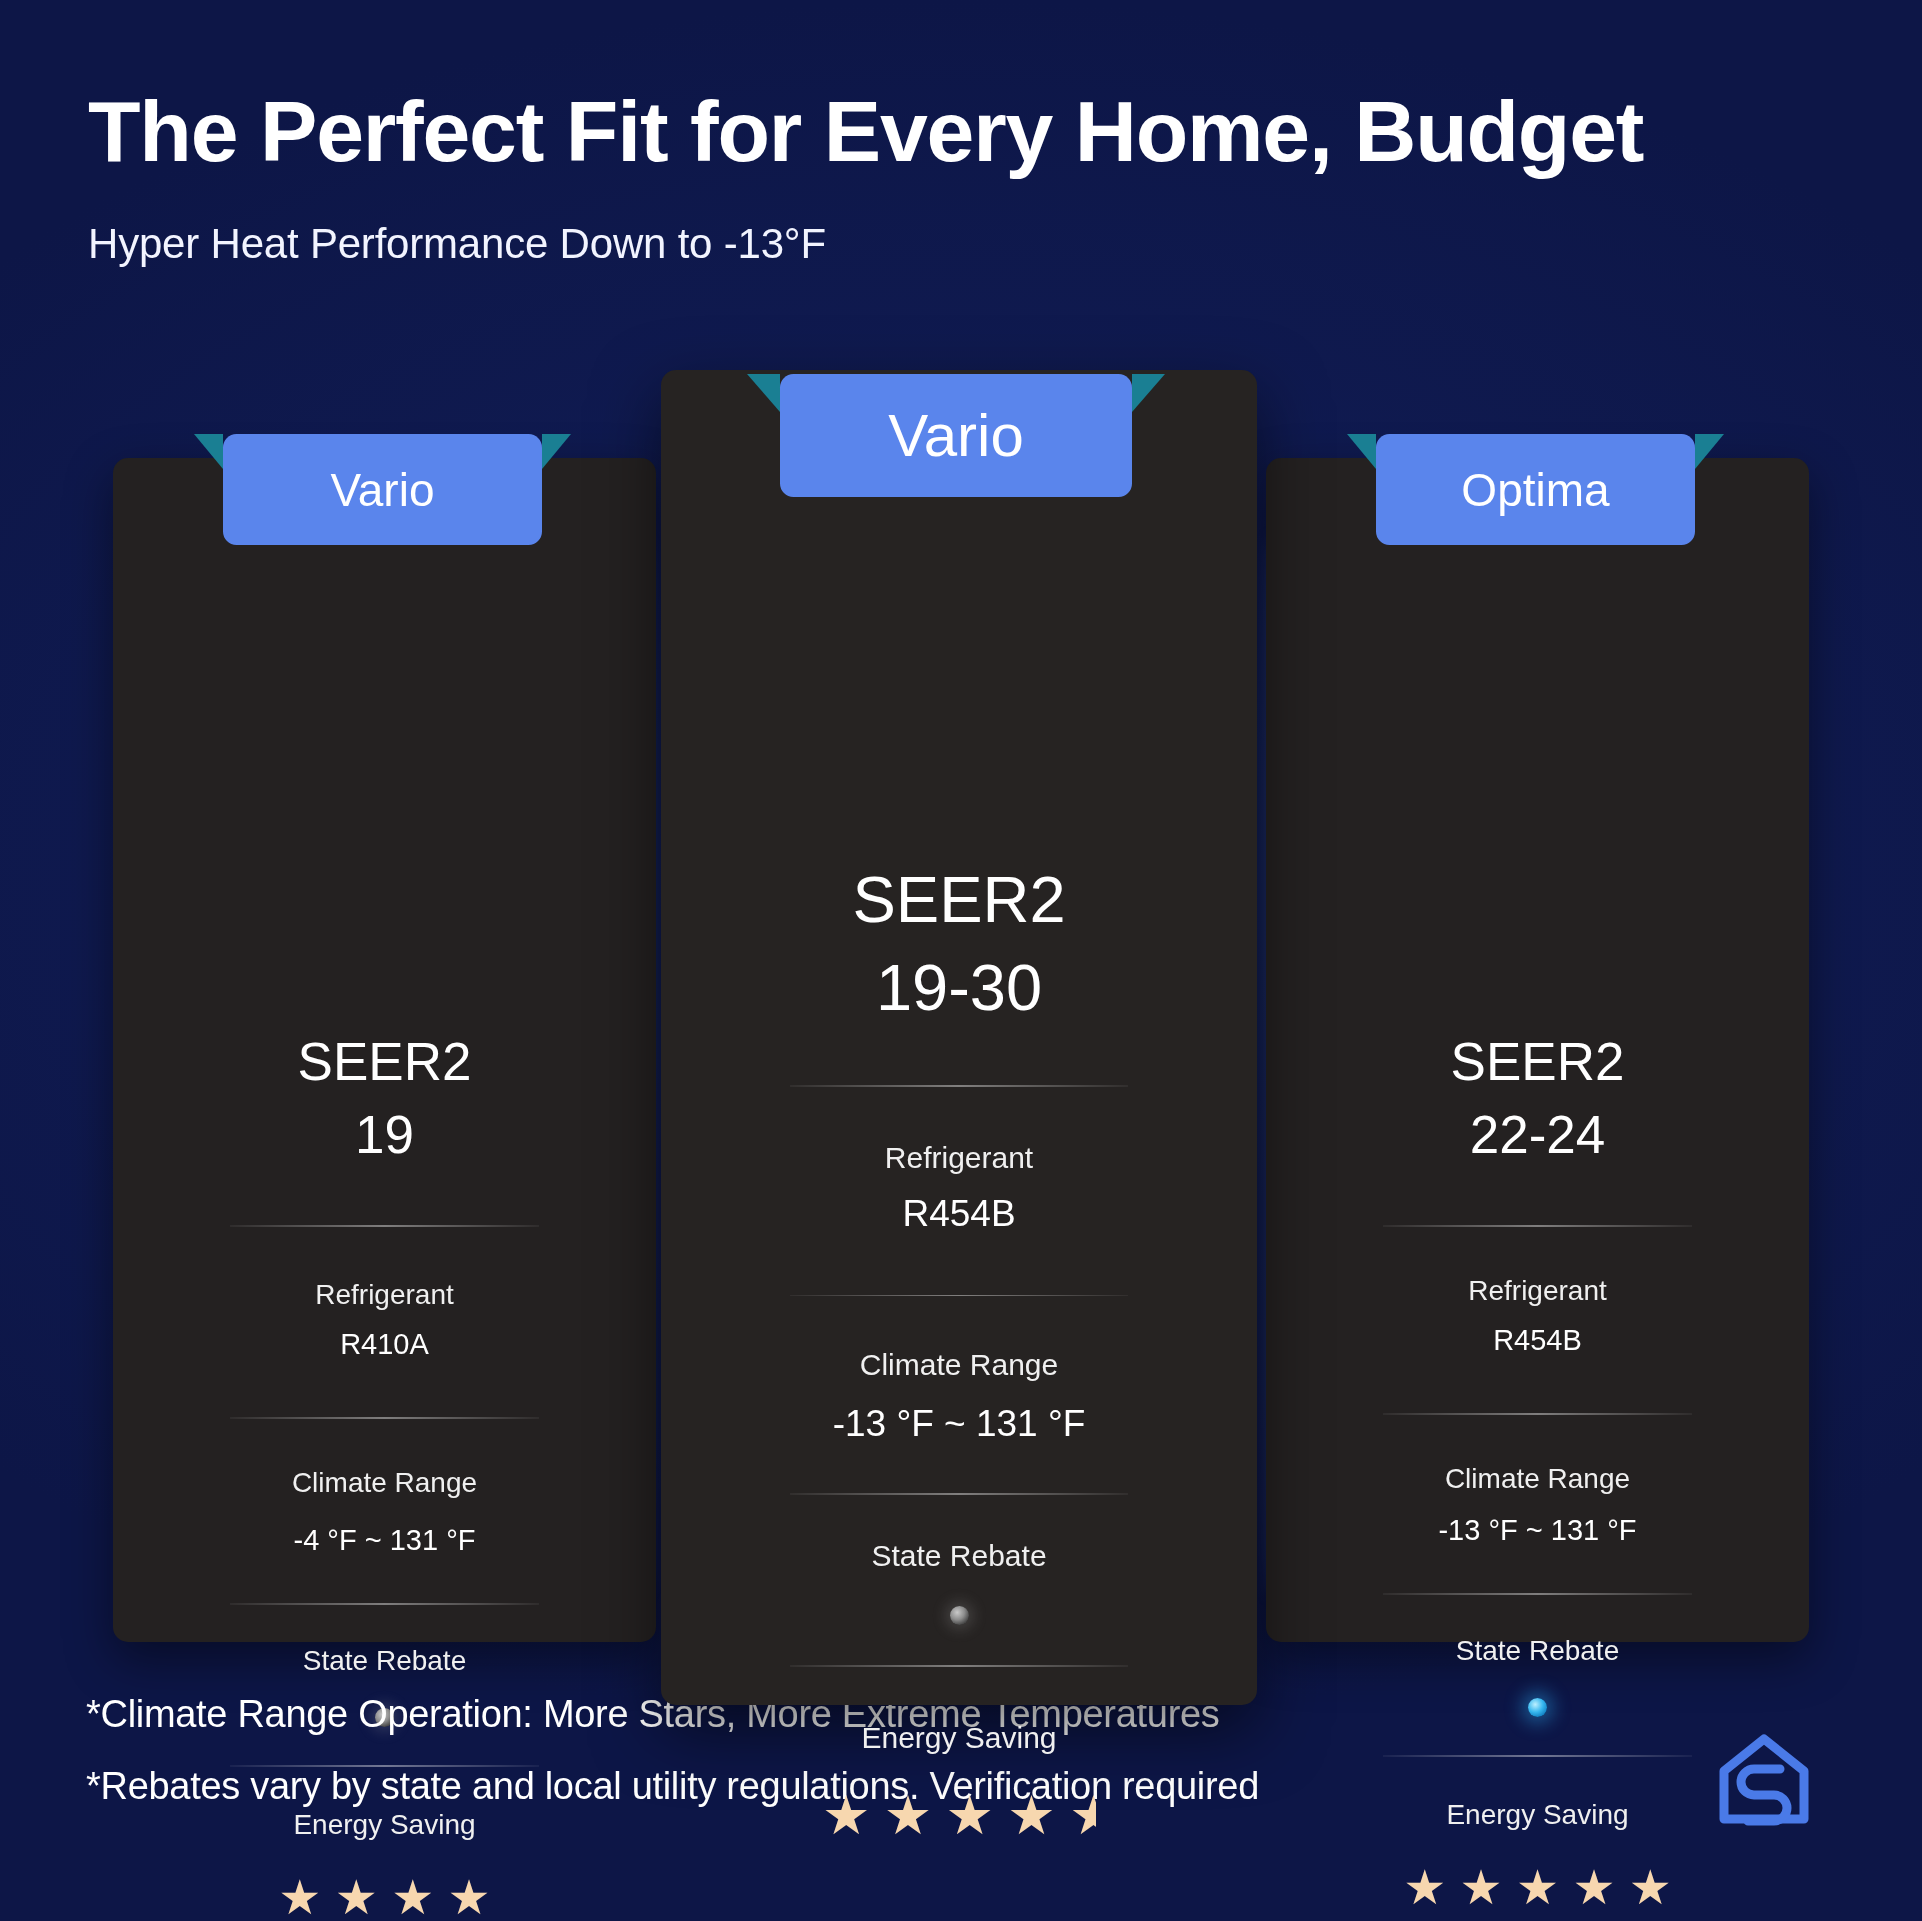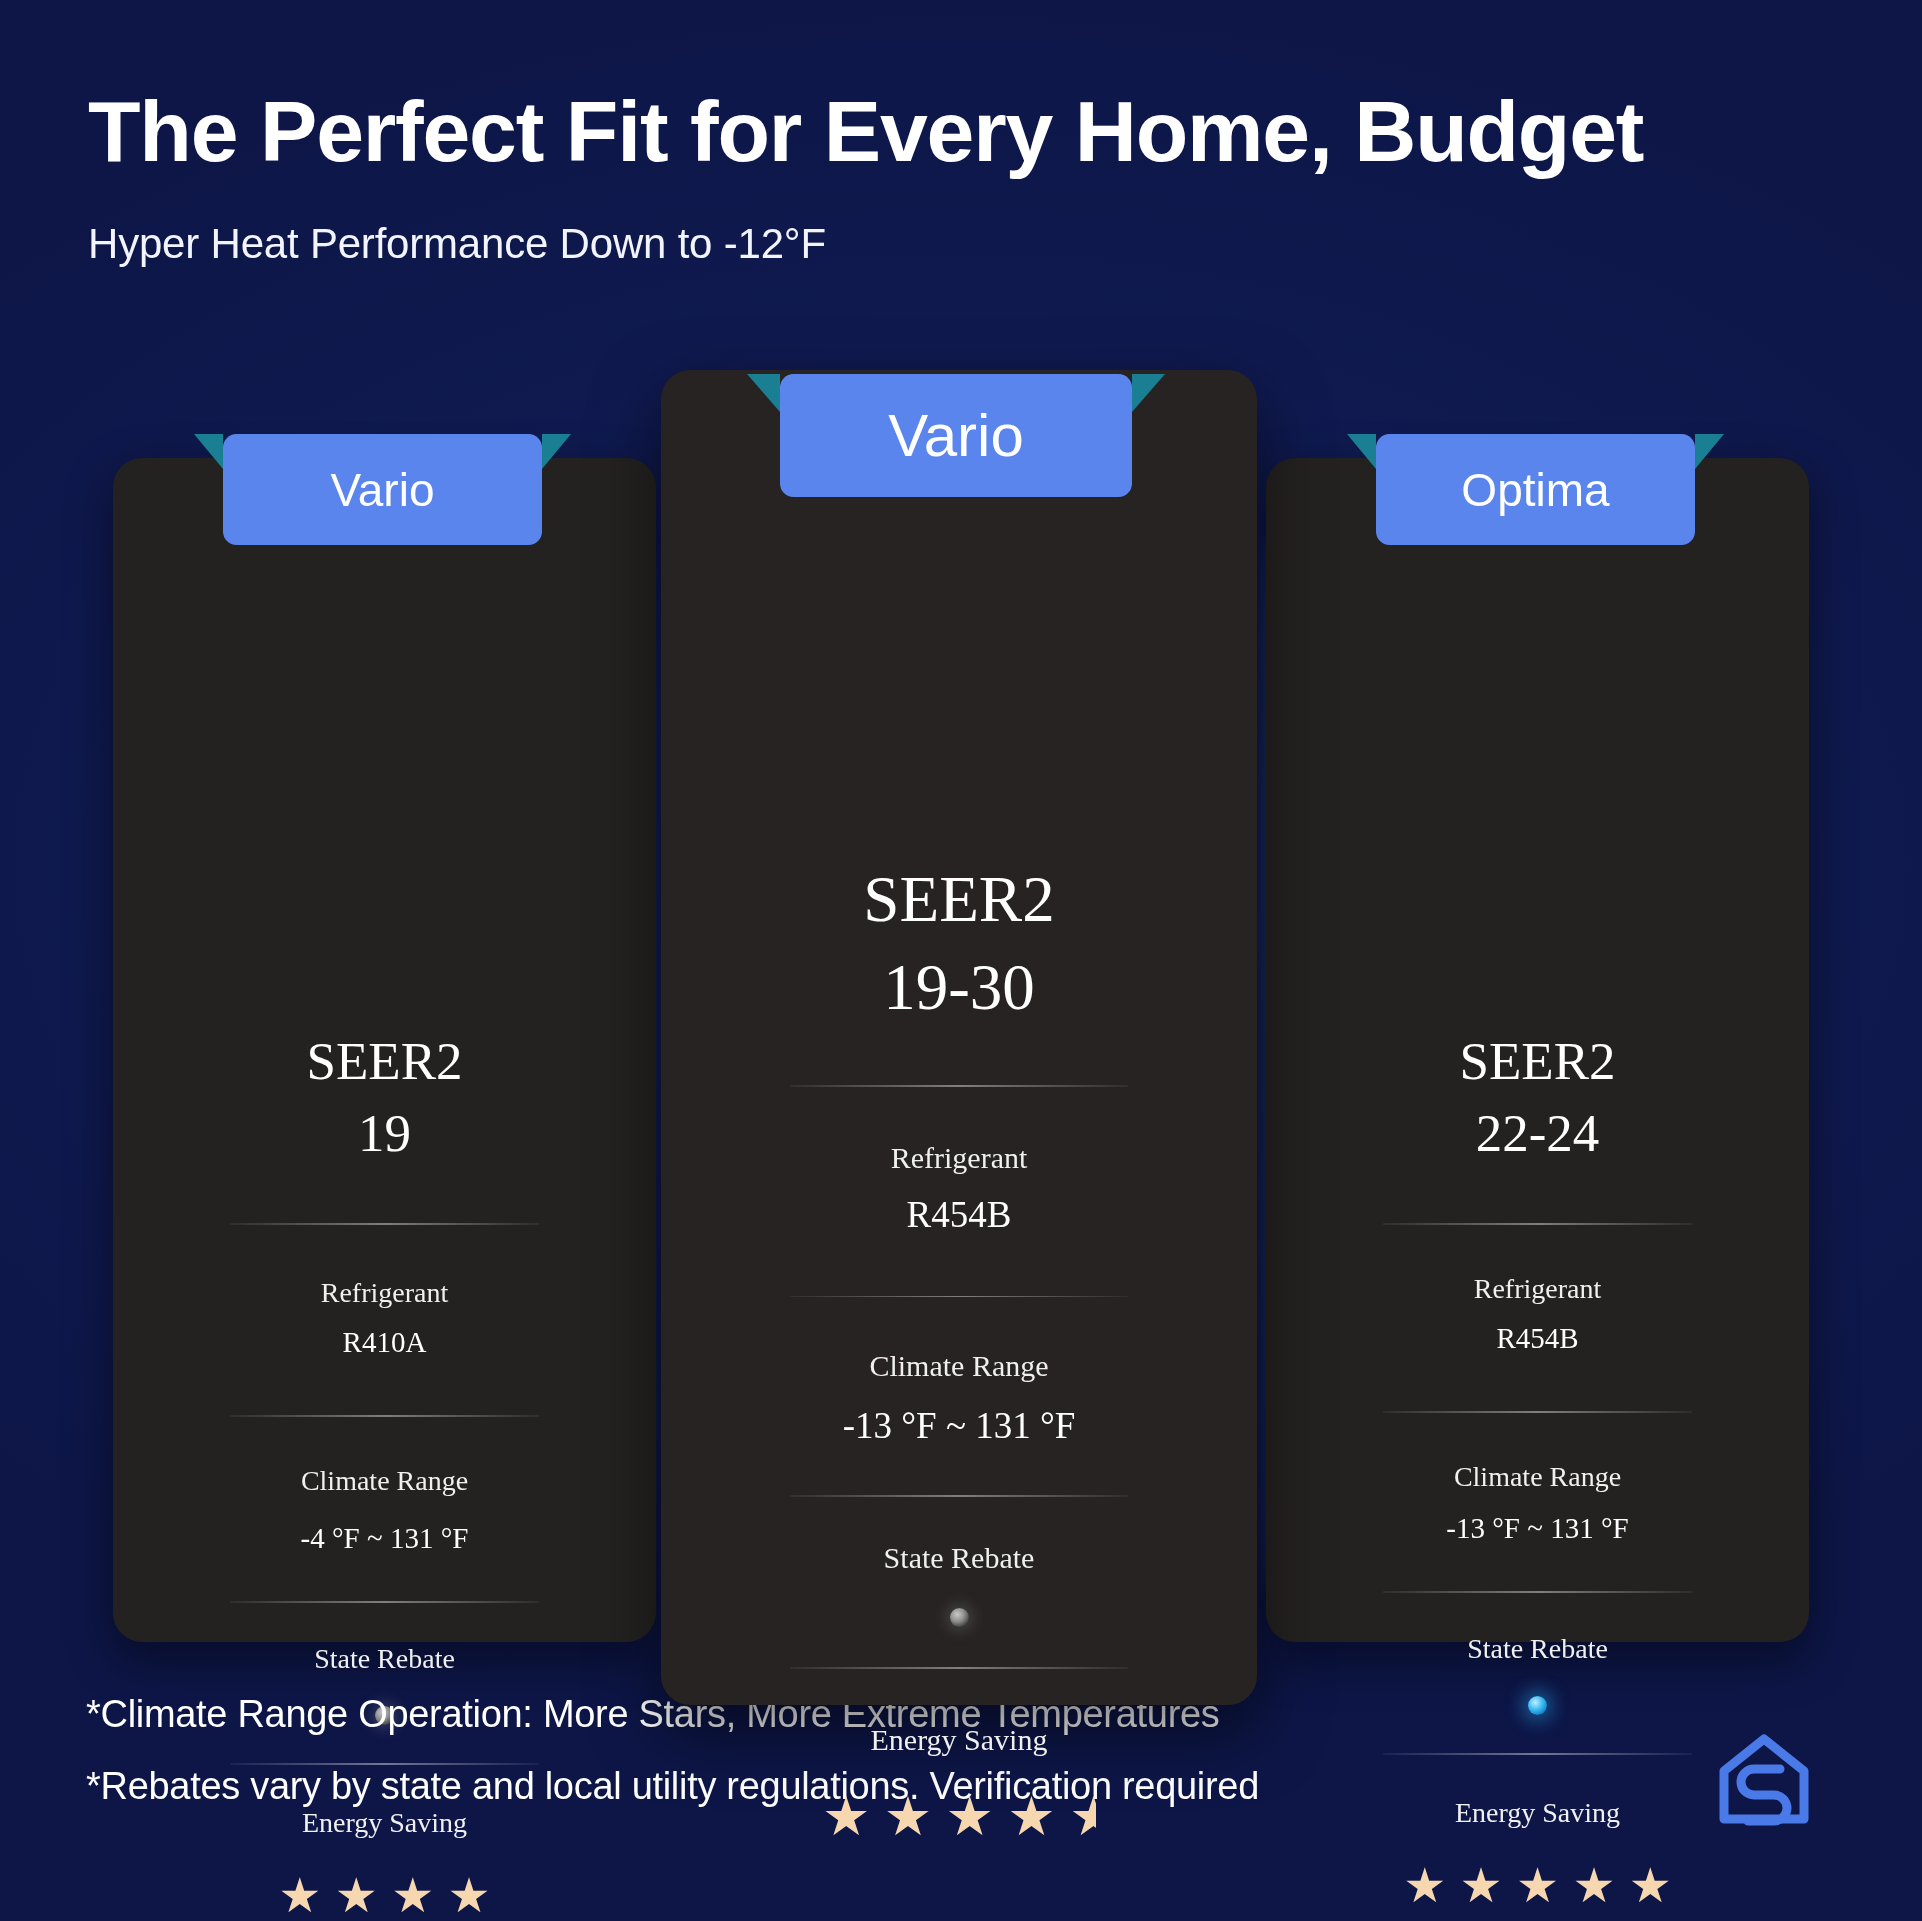--- a/index.html
+++ b/index.html
@@ -65,22 +65,21 @@
       rgba(20,30,80,0.0) 100%);
     filter: blur(8.6px);
     border-radius: 50%;
   }
   .glow.left  { left: 623px; }
   .glow.right { left: 1260px; transform: scaleX(-1); }
 
   .card {
     position: absolute;
     background: #242121;
-    border-radius: 29px;
-    font-family: Liberation Serif, serif;
+    border-radius: 15px;
   }
   .card.side {
     top: 458px;
     width: 543px;
     height: 1184px;
     box-shadow: 0 17.3px 48px rgba(0,0,0,0.45);
   }
   .card.c-left  { left: 113px; }
   .card.c-right { left: 1266px; }
   .card.center {
@@ -239,21 +238,21 @@
     height: 100px;
   }
 </style>
 </head>
 <body>
 
 <div class="poster">
 
   <div class="header">
     <div class="headline">The Perfect Fit for Every Home, Budget</div>
-    <div class="subhead">Hyper Heat Performance Down to -12°F</div>
+    <div class="subhead">Hyper Heat Performance Down to -13°F</div>
   </div>
 
   <div class="deck">
 
     <div class="glow left"></div>
     <div class="glow right"></div>
 
     <div class="card side c-left">
       <div class="body">
         <div class="seer-label">SEER2</div>

